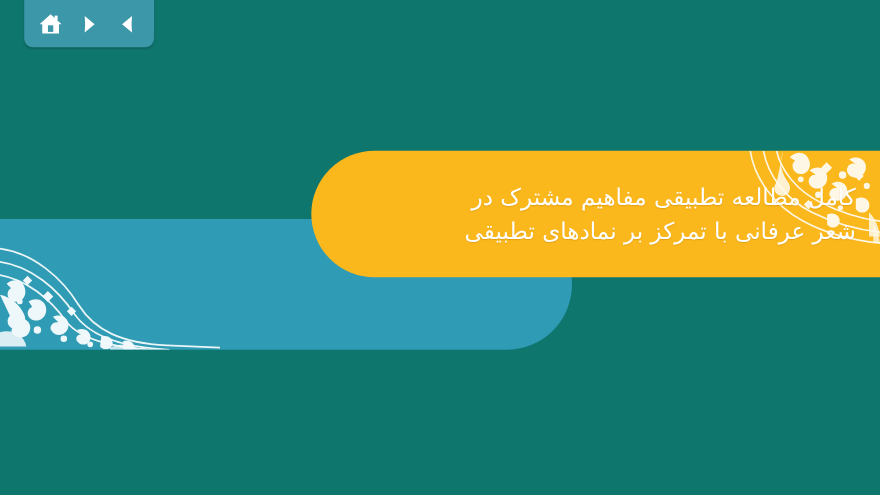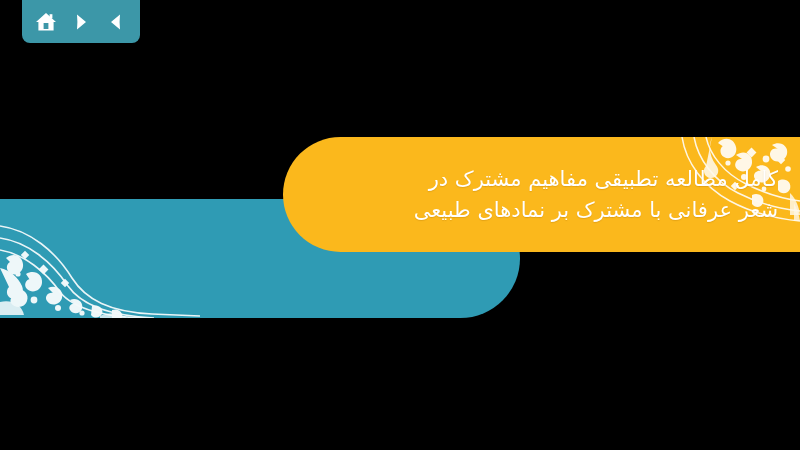--- a/index.html
+++ b/index.html
@@ -4,21 +4,21 @@
 <title>Slide</title>
 <style>
   * { margin:0; padding:0; box-sizing:border-box; }
   html, body {
     width:800px; height:450px; overflow:hidden;
     font-family:"DejaVu Sans", sans-serif;
   }
   #stage {
     position:relative;
     width:800px; height:450px;
-    background:#000000;
+    background:#0f766e;
   }
 
   
   #navbar {
     position:absolute;
     left:22px; top:-8px;
     width:118px; height:51px;
     background:#3c97a8;
     border-radius:8px;
     display:flex;
@@ -169,18 +169,18 @@
         <rect x="118" y="20" width="6" height="6" transform="rotate(45 121 23)"></rect>
         <rect x="72" y="46" width="6" height="6" transform="rotate(45 75 49)"></rect>
         <path d="M130 56 c6 6 9 14 10 22 l-10 0 z" opacity=".85"></path>
         <path d="M52 0 c-4 10-2 20 4 28 c5 6 1 14-6 13 c-6-1-8-8-4-12" opacity=".9"></path>
         <path d="M134 66 c3 6 5 12 6 18 l-6 0 z" opacity=".8"></path>
       </g>
     </svg>
 
     <div id="title-block">
       <div class="title-line">کامل مطالعه تطبیقی مفاهیم مشترک در</div>
-      <div class="title-line">شعر عرفانی با مشترک بر نمادهای طبیعی</div>
+      <div class="title-line">شعر عرفانی با تمرکز بر نمادهای تطبیقی</div>
     </div>
 
   </div>
 
 </div>
 
 </body></html>

